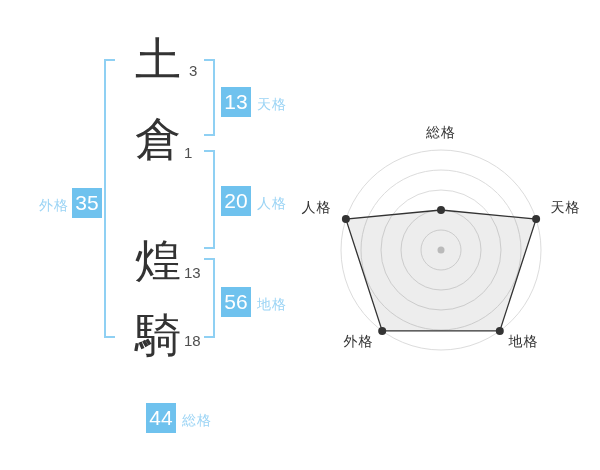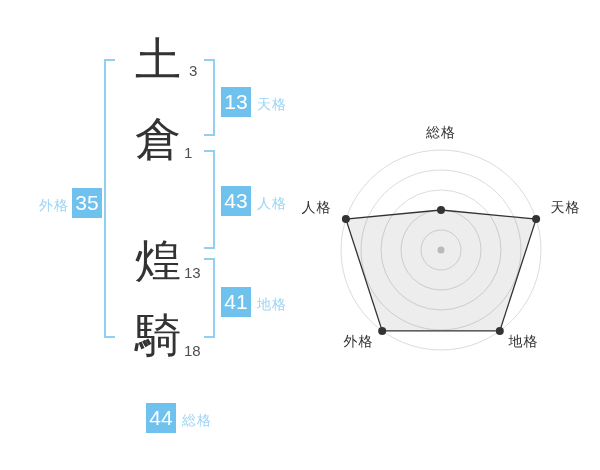--- a/index.html
+++ b/index.html
@@ -21,21 +21,21 @@
   .stage{position:absolute;left:0;top:0;width:600px;height:470px;}
 
   
   .kanji{
     position:absolute;left:135px;width:46px;height:46px;
     font-size:46px;line-height:46px;text-align:center;color:var(--text-dark);
   }
   #k1{top:36px}#k2{top:116px}#k3{top:238px}#k4{top:312px}
   .strokes{position:absolute;font-size:15px;color:var(--text-gray);}
   #s1{left:189px;top:62px}#s2{left:184px;top:144px}
-  #s3{left:184px;top:264px}#s4{left:184px;top:342px}
+  #s3{left:184px;top:264px}#s4{left:184px;top:332px}
 
   
   .bracket{position:absolute;border:2px solid var(--bracket);}
   .bracket.bleft{left:104px;top:59px;width:9px;height:275px;border-right:none;}
   .bracket.bright{left:204px;width:9px;border-left:none;}
   #rb1{top:59px;height:73px}
   #rb2{top:150px;height:95px}
   #rb3{top:258px;height:76px}
 
   
@@ -73,24 +73,24 @@
   <div class="strokes" id="s4">18</div>
 
   <div class="bracket bleft"></div>
   <div class="bracket bright" id="rb1"></div>
   <div class="bracket bright" id="rb2"></div>
   <div class="bracket bright" id="rb3"></div>
 
   <div class="badge" id="b-ten">13</div>
   <div class="kaku-label" id="l-ten">天格</div>
 
-  <div class="badge" id="b-jin">43</div>
+  <div class="badge" id="b-jin">20</div>
   <div class="kaku-label" id="l-jin">人格</div>
 
-  <div class="badge" id="b-chi">41</div>
+  <div class="badge" id="b-chi">56</div>
   <div class="kaku-label" id="l-chi">地格</div>
 
   <div class="badge" id="b-gai">35</div>
   <div class="kaku-label" id="l-gai">外格</div>
 
   <div class="badge" id="b-sou">44</div>
   <div class="kaku-label" id="l-sou">総格</div>
 
   <svg id="radar-svg" width="302" height="260" viewBox="0 0 302 260">
       <circle cx="151" cy="140" r="20" fill="none" stroke="#dcdcdc" stroke-width="1"></circle>

